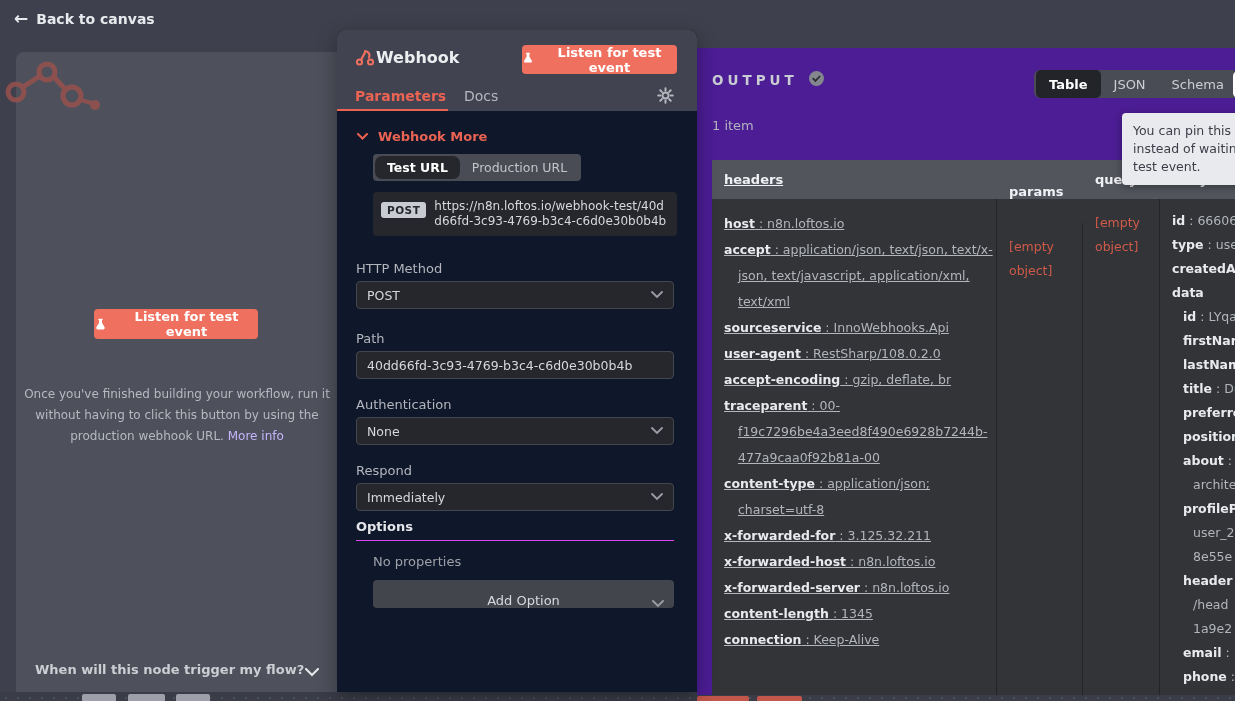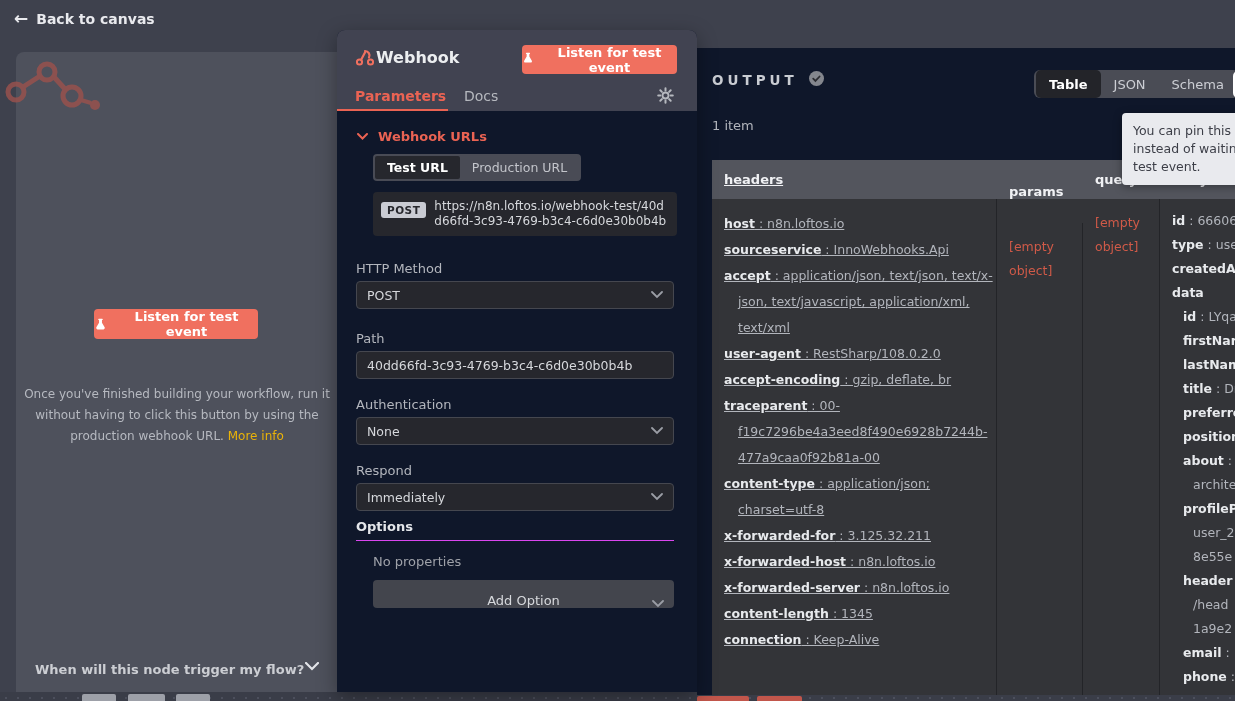--- a/index.html
+++ b/index.html
@@ -22,63 +22,63 @@
 
   
   .left-panel { left:16px; top:52px; width:321px; height:640px; background:#4e515c;
     border-radius:8px 0 0 0; z-index:2; }
   .btn-coral { display:inline-flex; align-items:center; justify-content:center; gap:8px;
     background:#f0705f; color:#fff; font-size:13px; font-weight:600; border:none;
     border-radius:4px; cursor:pointer; font-family:inherit; }
   .lp-listen { left:78px; top:257px; width:164px; height:30px; }
   .lp-help { left:2px; top:332px; width:318px; text-align:center; color:#b6b9c0;
     font-size:12px; line-height:21px; }
-  .more-info { color:#eab308; cursor:pointer; }
+  .more-info { color:#c4b5fd; cursor:pointer; }
   .lp-footer { left:19px; top:610px; width:284px; display:flex; justify-content:space-between;
-    align-items:flex-start; color:#ccced3; font-size:13px; font-weight:600; cursor:pointer; }
+    align-items:flex-end; color:#ccced3; font-size:13px; font-weight:600; cursor:pointer; }
 
   
   .center-panel { left:337px; top:30px; width:360px; height:662px; background:#0f172a;
     border-radius:8px 8px 0 0; box-shadow:0 6px 20px rgba(0,0,0,.35); z-index:3; overflow:hidden; }
   .cp-header { position:absolute; left:0; top:0; width:100%; height:81px; background:#414351; }
   .cp-title { position:absolute; left:39px; top:18px; color:#eceef0; font-size:16px; font-weight:600; }
   .cp-hook-icon { position:absolute; left:17px; top:17px; }
   .cp-listen { position:absolute; left:185px; top:15px; width:155px; height:29px; }
   .cp-tab { position:absolute; top:58px; font-size:14px; cursor:pointer; }
   .cp-tab.active { color:#ea6353; font-weight:600; }
   .cp-tab.idle { color:#b6b9bf; }
   .tab-underline { position:absolute; left:0; top:79px; width:111px; height:2px; background:#ea6353; }
   .gear { position:absolute; left:320px; top:57px; cursor:pointer; }
   .section-head { position:absolute; left:20px; top:99px; display:flex; align-items:center; gap:10px;
     color:#ea6353; font-size:13px; font-weight:700; cursor:pointer; }
   .url-toggle { position:absolute; left:36px; top:124px; height:27px; display:inline-flex;
     align-items:center; background:#494b55; border-radius:4px; padding:2px; }
   .url-chip { height:23px; display:flex; align-items:center; padding:0 12px; font-size:12.5px;
-    color:#c3c5cb; border-radius:2px; cursor:pointer; white-space:nowrap; }
+    color:#c3c5cb; border-radius:7px; cursor:pointer; white-space:nowrap; }
   .url-chip.active { background:#26272d; color:#fff; font-weight:700; }
   .url-box { position:absolute; left:36px; top:162px; width:304px; height:44px; background:#26272d;
     border-radius:4px; display:flex; align-items:flex-start; padding:7px 8px; gap:8px; cursor:pointer; }
   .post-badge { background:#c9cbd3; color:#26272d; font-size:10.5px; font-weight:700;
     padding:2px 6px; border-radius:3px; letter-spacing:.5px; margin-top:3px; }
   .url-text { color:#d6d8dc; font-size:12px; line-height:15px; word-break:break-all; }
   .fld-label { position:absolute; left:19px; color:#b3b6bd; font-size:13px; }
   .fld-box { position:absolute; left:19px; width:318px; height:28px; background:#26272d;
     border:1px solid #45474f; border-radius:4px; display:flex; align-items:center;
     padding:0 10px; color:#d6d8dc; font-size:12.5px; cursor:pointer; }
   .fld-box .chev { margin-left:auto; }
   .options-row { position:absolute; left:19px; top:489px; width:318px; border-bottom:1px solid #d946ef;
     padding-bottom:6px; color:#e4e6ea; font-size:13px; font-weight:600; }
   .no-props { position:absolute; left:36px; top:524px; color:#9fa2a9; font-size:13px; }
   .add-option { position:absolute; left:36px; top:550px; width:301px; height:28px; background:#43454d;
     border-radius:4px; display:flex; align-items:flex-end; justify-content:center;
     color:#d6d8dc; font-size:13px; cursor:pointer; }
   .add-option .chev { position:absolute; right:10px; }
 
   
-  .right-panel { left:697px; top:48px; width:538px; height:647px; background:#0f172a; z-index:2; }
+  .right-panel { left:697px; top:48px; width:538px; height:647px; background:#4c1d95; z-index:2; }
   .out-head { position:absolute; left:15px; top:22px; display:flex; align-items:center; gap:10px;
     color:#c9ccd2; font-size:13.5px; font-weight:600; letter-spacing:4px; }
   .out-count { position:absolute; left:15px; top:70px; color:#b2b5bc; font-size:13px; }
   .seg { position:absolute; left:337px; top:22px; height:28px; display:inline-flex; align-items:center;
     background:#4a4c55; border-radius:6px; padding:2px; }
   .seg-chip { height:28px; display:flex; align-items:center; padding:0 13px; font-size:13px;
     color:#ccced4; border-radius:5px; cursor:pointer; }
   .seg-chip.active { background:#232429; color:#fff; font-weight:600; }
   .pin-stub { position:absolute; left:536px; top:23px; width:14px; height:27px; background:#ffffff;
     border-radius:5px 0 0 5px; cursor:pointer; }
@@ -187,21 +187,21 @@
       </span>
       <div class="tab-underline"></div>
     </div>
 
     <div class="section-head">
       <span class="chev">
         <svg width="11" height="7" viewBox="0 0 11 7">
             <path d="M1 1l4.5 4.5L10 1" stroke="#ea6353" stroke-width="2" fill="none" stroke-linecap="round"></path>
           </svg>
       </span>
-      <span>Webhook URLs</span>
+      <span>Webhook More</span>
     </div>
 
     <div class="url-toggle">
       <span class="url-chip active">Test URL</span>
       <span class="url-chip">Production URL</span>
     </div>
 
     <div class="url-box">
       <span class="post-badge">POST</span>
       <span class="url-text">https://n8n.loftos.io/webhook-test/40dd66fd-3c93-4769-b3c4-c6d0e30b0b4b</span>
@@ -276,22 +276,22 @@
     <div class="out-table">
       <div class="t-headrow">
         <div class="hcell w-headers">headers</div>
         <div class="hcell w-params">params</div>
         <div class="hcell w-query">query</div>
         <div class="hcell w-body">body</div>
       </div>
       <div class="t-body">
         <div class="t-col w-headers headers-cell">
             <div class="kv"><b>host</b> : n8n.loftos.io</div>
+            <div class="kv"><b>accept</b> : application/json, text/json, text/x-json, text/javascript, application/xml, text/xml</div>
             <div class="kv"><b>sourceservice</b> : InnoWebhooks.Api</div>
-            <div class="kv"><b>accept</b> : application/json, text/json, text/x-json, text/javascript, application/xml, text/xml</div>
             <div class="kv"><b>user-agent</b> : RestSharp/108.0.2.0</div>
             <div class="kv"><b>accept-encoding</b> : gzip, deflate, br</div>
             <div class="kv"><b>traceparent</b> : 00-f19c7296be4a3eed8f490e6928b7244b-477a9caa0f92b81a-00</div>
             <div class="kv"><b>content-type</b> : application/json; charset=utf-8</div>
             <div class="kv"><b>x-forwarded-for</b> : 3.125.32.211</div>
             <div class="kv"><b>x-forwarded-host</b> : n8n.loftos.io</div>
             <div class="kv"><b>x-forwarded-server</b> : n8n.loftos.io</div>
             <div class="kv"><b>content-length</b> : 1345</div>
             <div class="kv"><b>connection</b> : Keep-Alive</div>
           </div>

